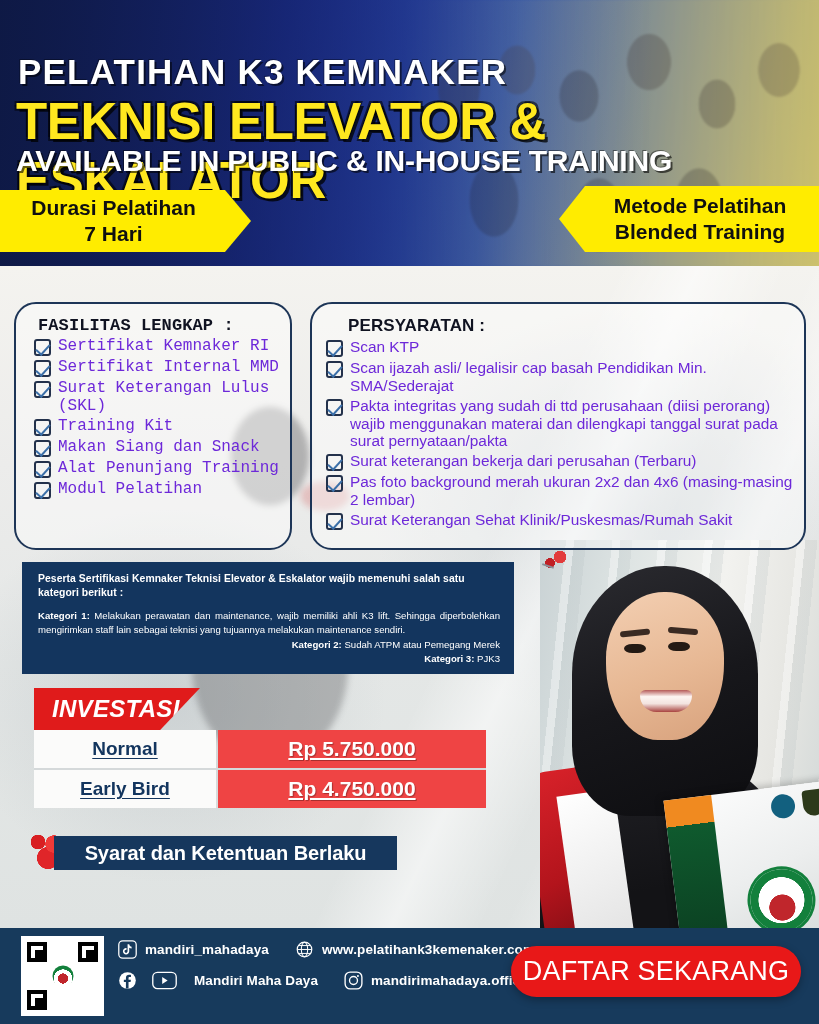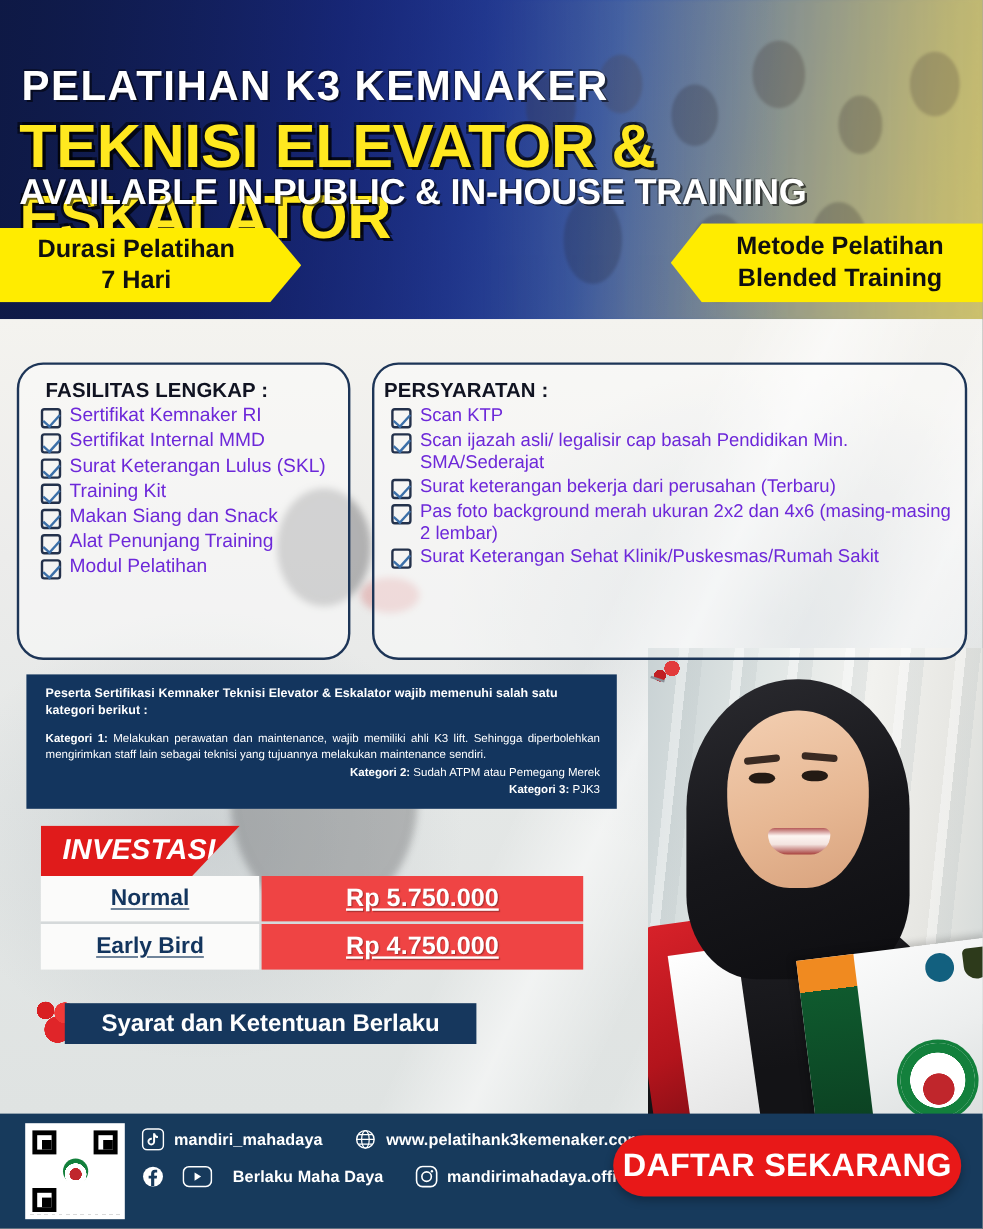--- a/index.html
+++ b/index.html
@@ -193,28 +193,28 @@
     border-radius:50%; background:#12607f;
   }
 
   
   .box {
     position:absolute;
     background:rgba(255,255,255,.42);
     border:2.5px solid #1d3557;
     border-radius:22px;
   }
-  .box-left  { left:14px;  top:302px; width:278px; height:248px; }
+  .box-left  { left:14px;  top:302px; width:278px; height:248px;font-family:Liberation Mono, monospace; }
   .box-right { left:310px; top:302px; width:496px; height:248px; }
 
   .box-title {
     font-size:17px; font-weight:800; color:#101321;
     letter-spacing:.1px; margin:12px 0 2px 22px;
   }
-  .box-right .box-title{ margin-left:8px; }
+  .box-right .box-title{ margin-left:36px; }
 
   ul.checks { list-style:none; margin:0; padding:0; }
   ul.checks li {
     display:flex; align-items:flex-start; gap:7px;
     font-size:16px; color:#6d28d9; line-height:1.14;
     margin:2px 0 0 18px; padding-right:8px;
   }
   .box-right ul.checks li { margin-left:14px; font-size:15.4px; line-height:1.16; }
   .cbox {
     flex:0 0 auto;
@@ -328,21 +328,21 @@
   .crow + .crow { margin-top:12px; }
   .citem { display:flex; align-items:center; gap:8px; }
   .citem + .citem { margin-left:26px; }
   .ctxt { font-size:13.5px; font-weight:700; letter-spacing:.1px; }
   .ico { width:19px; height:19px; flex:0 0 auto; display:block; }
 
   .cta {
     position:absolute; left:511px; top:946px; width:290px; height:51px;
     background:#e81818; border-radius:26px;
     display:flex; align-items:center; justify-content:center;
-    color:#fff; font-size:27px; font-weight:700; letter-spacing:.2px;
+    color:#fff; font-size:27px; font-weight:400; letter-spacing:.2px;
     box-shadow:0 3px 8px rgba(0,0,0,.3);
   }
 </style>
 </head>
 <body>
 
 <div id="poster">
 
   <div class="header">
     <div class="header-photo"></div>
@@ -422,20 +422,24 @@
   <div class="box box-right">
     <div class="box-title">PERSYARATAN :</div>
     <ul class="checks">
       <li>
           <span class="cbox"></span>
           <span class="ctext">Scan KTP</span>
         </li>
       <li>
           <span class="cbox"></span>
           <span class="ctext">Scan ijazah asli/ legalisir cap basah Pendidikan Min. SMA/Sederajat</span>
+        </li>
+      <li>
+          <span class="cbox"></span>
+          <span class="ctext">Pakta integritas yang sudah di ttd perusahaan (diisi perorang) wajib menggunakan materai dan dilengkapi tanggal surat pada surat pernyataan/pakta</span>
         </li>
       <li>
           <span class="cbox"></span>
           <span class="ctext">Surat keterangan bekerja dari perusahan (Terbaru)</span>
         </li>
       <li>
           <span class="cbox"></span>
           <span class="ctext">Pas foto background merah ukuran 2x2 dan 4x6 (masing-masing 2 lembar)</span>
         </li>
       <li>
@@ -499,21 +503,21 @@
     <div class="crow">
       <div class="citem">
         <svg class="ico" viewBox="0 0 24 24">
           <circle cx="12" cy="12" r="10.5" fill="#fff"></circle>
           <path d="M13.3 22v-8h2.6l.4-3h-3V9.1c0-.9.25-1.5 1.5-1.5H16.4V4.9c-.3-.04-1.3-.13-2.4-.13-2.4 0-4 1.45-4 4.12V11H7.4v3h2.6v8z" fill="#173a5c"></path>
         </svg>
         <svg class="ico" style="width:25px;margin-left:7px" viewBox="0 0 32 24">
           <rect x="1" y="1.5" width="30" height="21" rx="6" fill="none" stroke="#fff" stroke-width="1.7"></rect>
           <path d="M13 7.5l7 4.5-7 4.5z" fill="#fff"></path>
         </svg>
-        <span class="ctxt" style="margin-left:9px">Berlaku Maha Daya</span>
+        <span class="ctxt" style="margin-left:9px">Mandiri Maha Daya</span>
       </div>
       <div class="citem">
         <svg class="ico" viewBox="0 0 24 24">
           <rect x="1.4" y="1.4" width="21.2" height="21.2" rx="6.4" fill="none" stroke="#fff" stroke-width="1.7"></rect>
           <circle cx="12" cy="12" r="5" fill="none" stroke="#fff" stroke-width="1.7"></circle>
           <circle cx="17.6" cy="6.4" r="1.25" fill="#fff"></circle>
         </svg>
         <span class="ctxt">mandirimahadaya.official</span>
       </div>
     </div>

